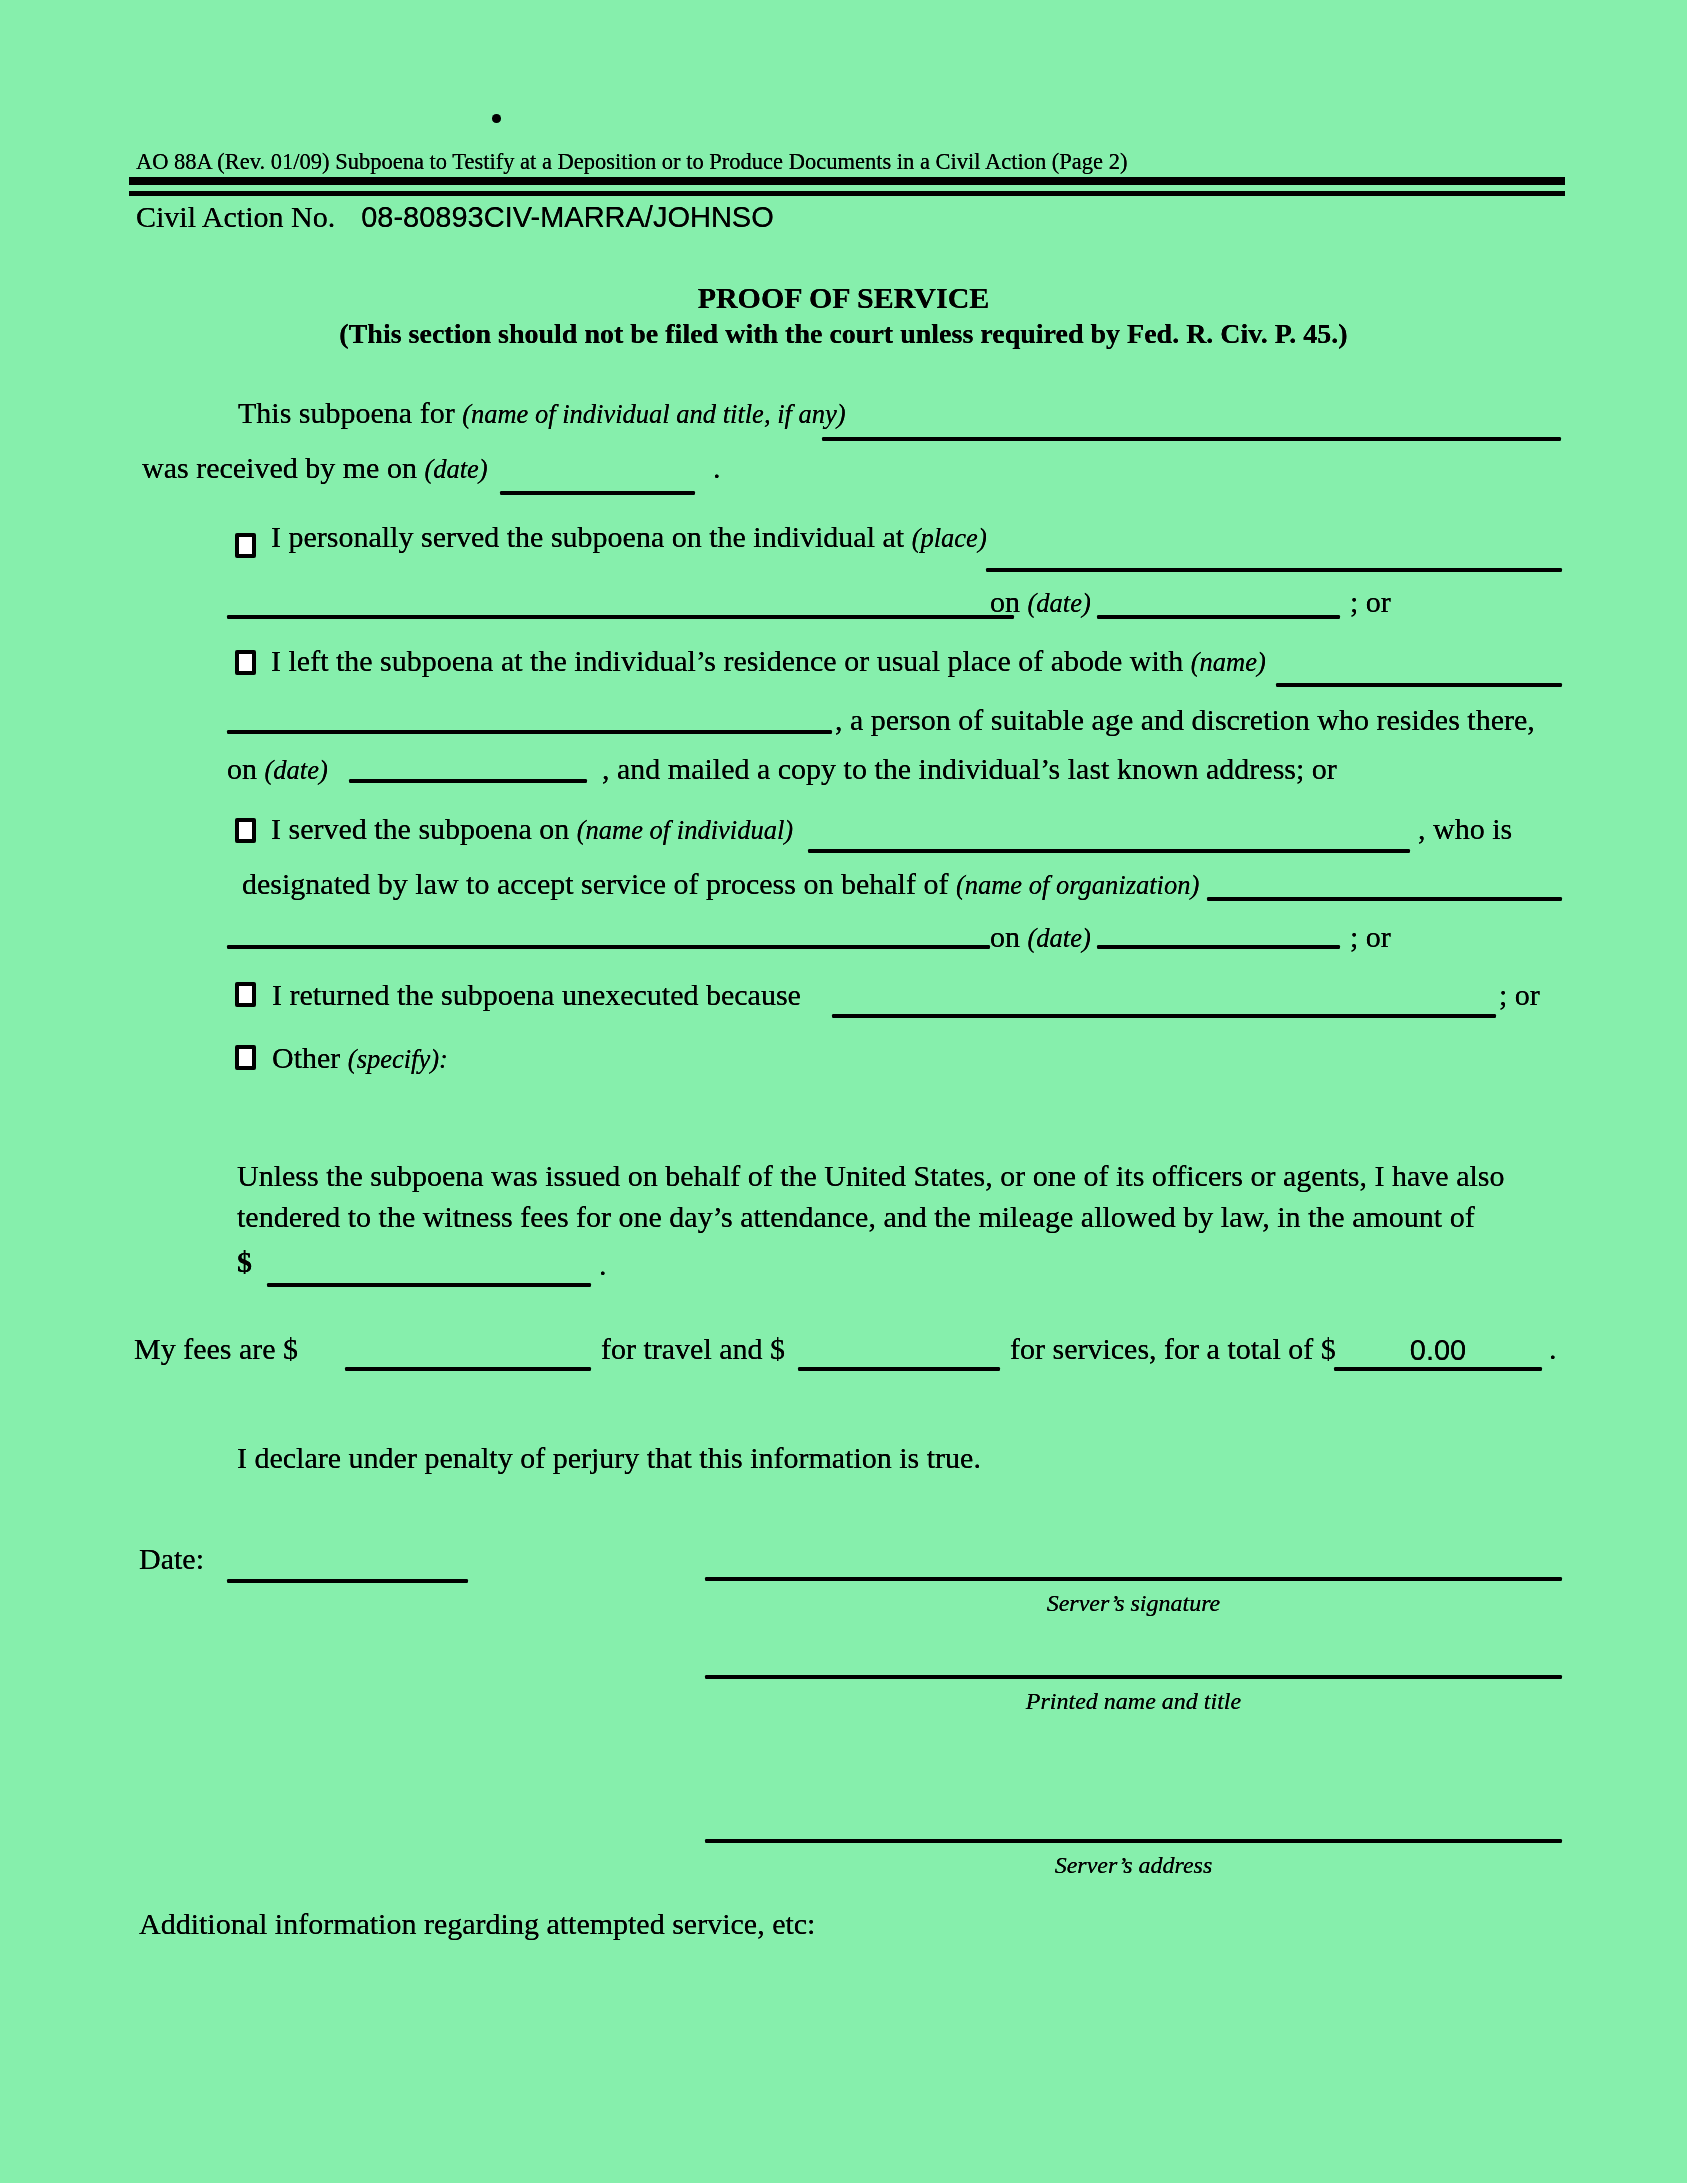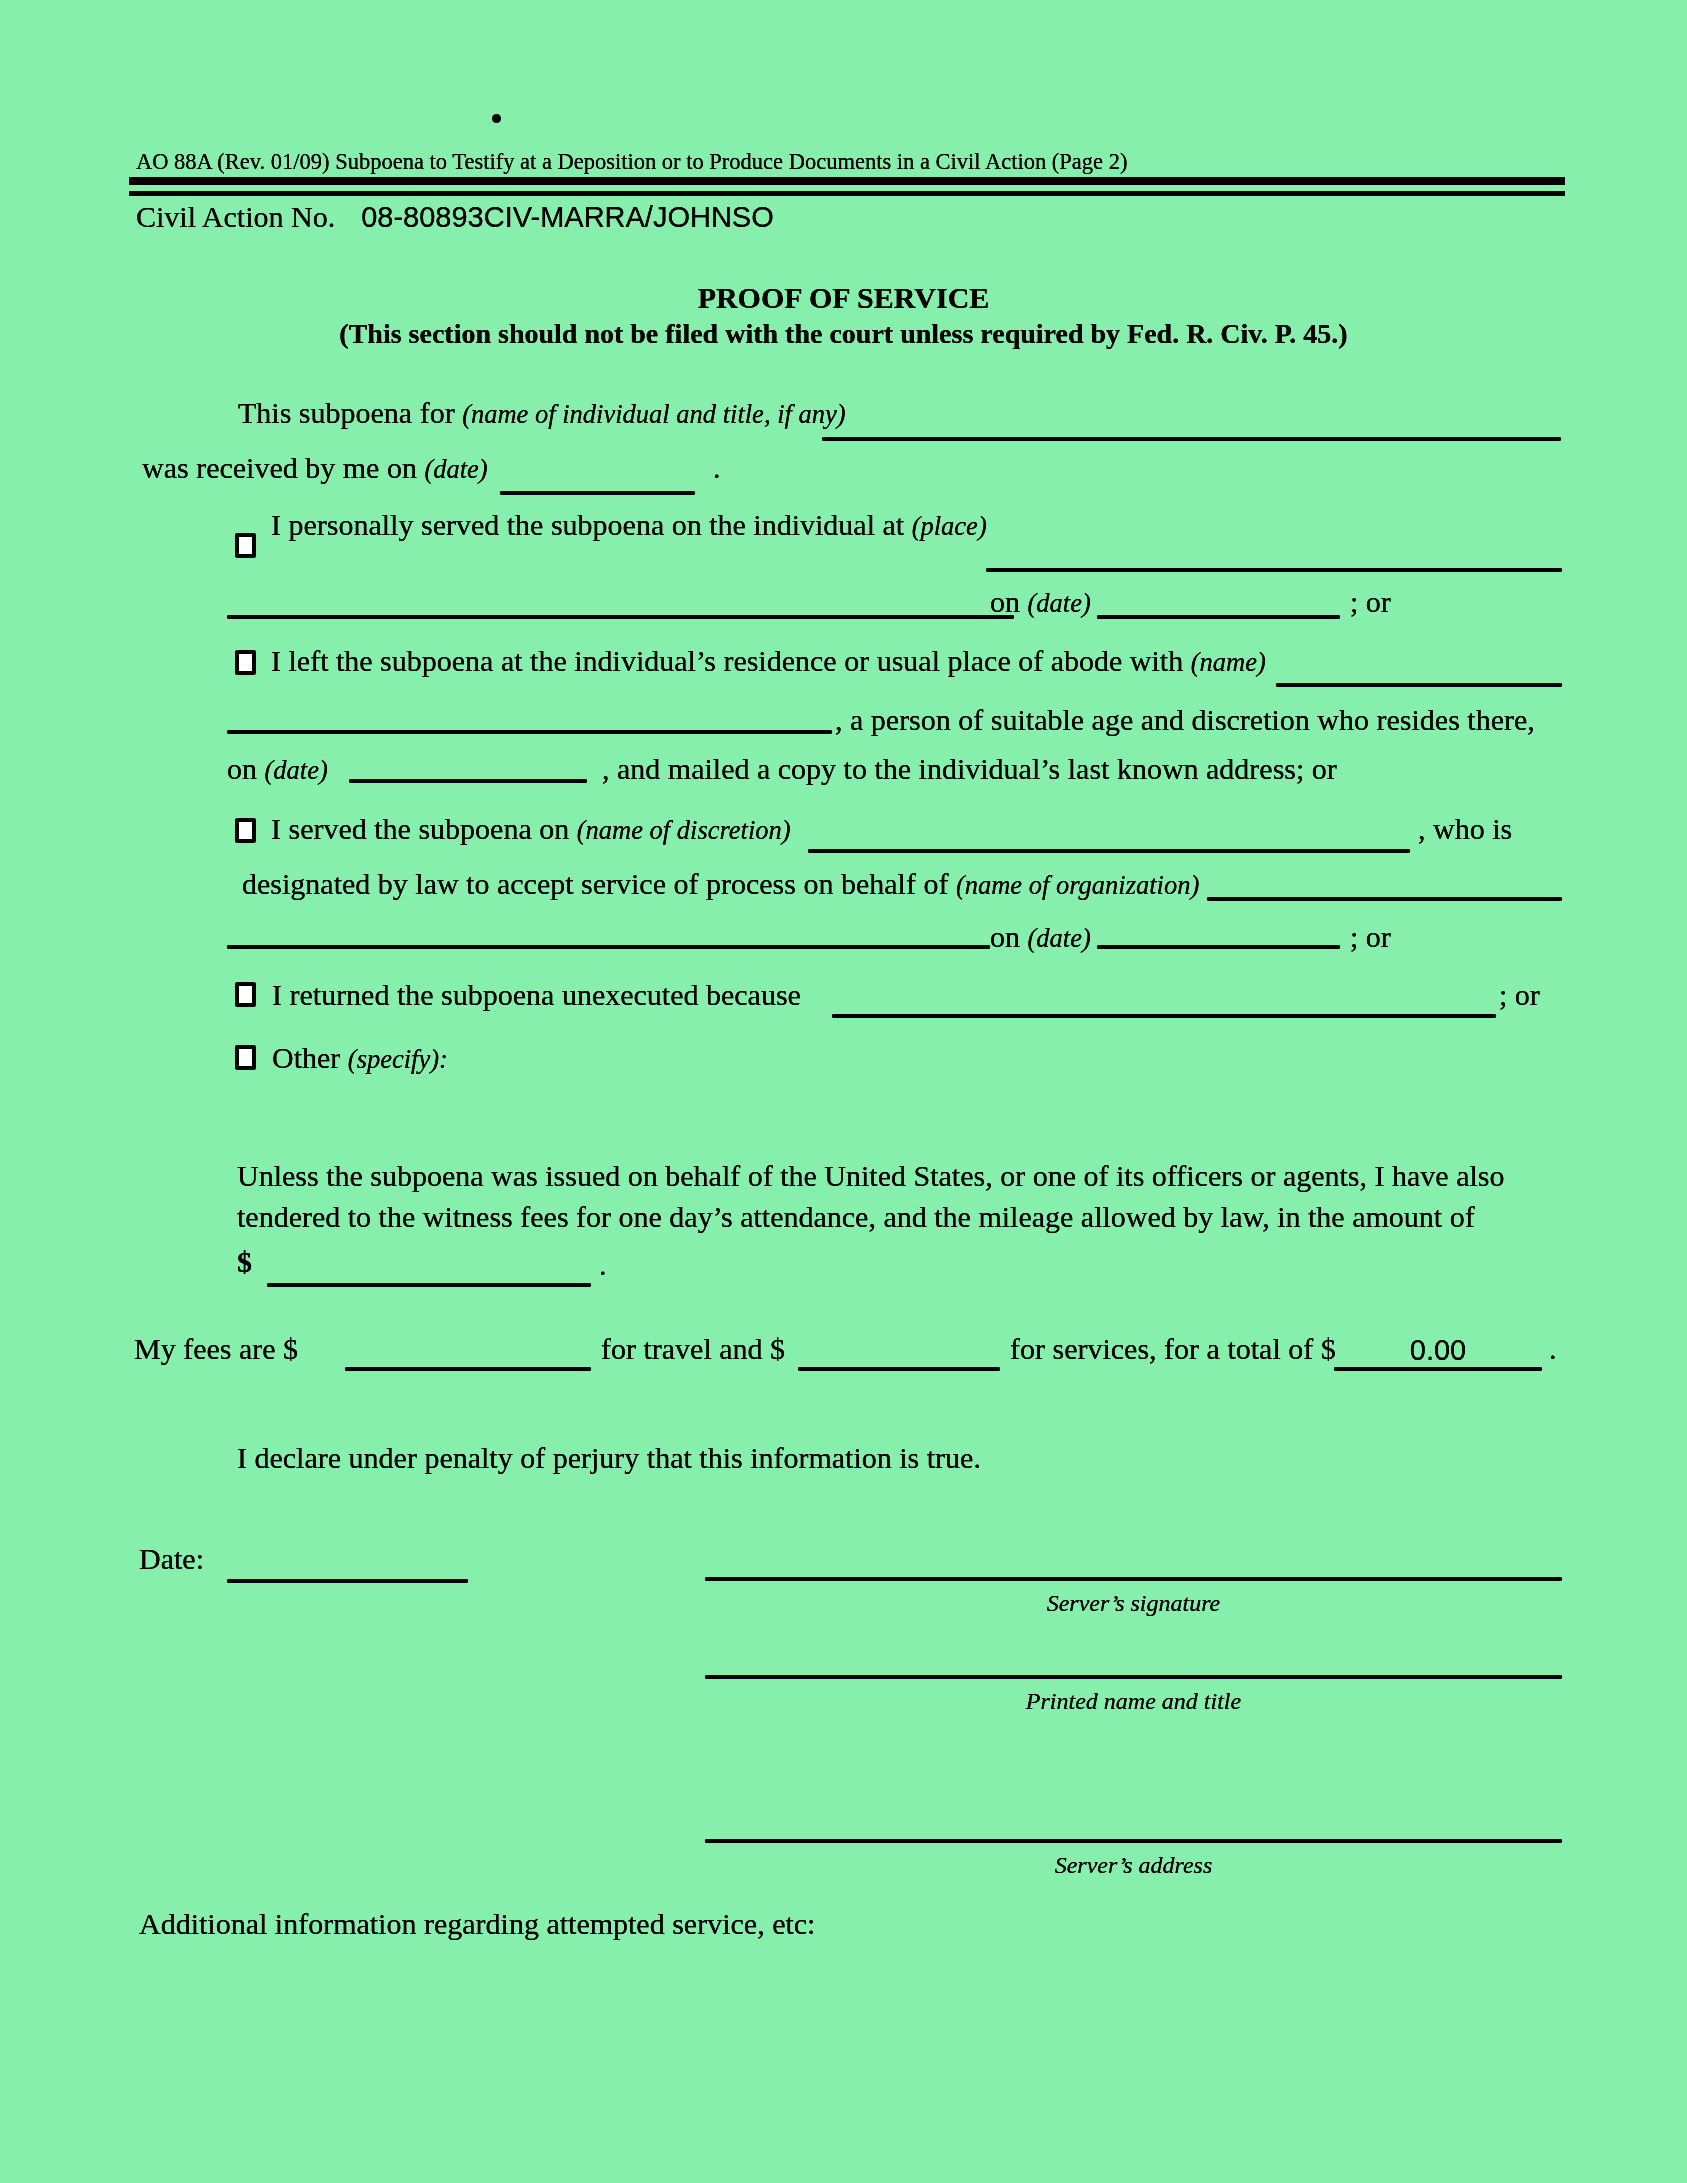--- a/index.html
+++ b/index.html
@@ -85,21 +85,21 @@
   <div class="blank" style="left:822px;top:437px;width:739px;"></div>
 
   <div class="line" style="left:142px;top:451px;">
     <span>was received by me on</span>
     <span class="hint">(date)</span>
   </div>
   <div class="blank" style="left:500px;top:491px;width:195px;"></div>
   <div class="line" style="left:713px;top:451px;">.</div>
 
   <div class="checkbox" style="left:235px;top:533px;"></div>
-  <div class="line" style="left:271px;top:508px;">
+  <div class="line" style="left:271px;top:520px;">
     <span>I personally served the subpoena on the individual at</span>
     <span class="hint">(place)</span>
   </div>
   <div class="blank" style="left:986px;top:568px;width:576px;"></div>
   <div class="blank" style="left:227px;top:615px;width:787px;"></div>
   <div class="line" style="left:990px;top:585px;">
     <span>on</span>
     <span class="hint">(date)</span>
   </div>
   <div class="blank" style="left:1097px;top:615px;width:243px;"></div>
@@ -116,21 +116,21 @@
   <div class="line" style="left:227px;top:752px;">
     <span>on</span>
     <span class="hint">(date)</span>
   </div>
   <div class="blank" style="left:349px;top:779px;width:238px;"></div>
   <div class="line" style="left:602px;top:752px;">, and mailed a copy to the individual’s last known address; or</div>
 
   <div class="checkbox" style="left:235px;top:818px;"></div>
   <div class="line" style="left:271px;top:812px;">
     <span>I served the subpoena on</span>
-    <span class="hint">(name of discretion)</span>
+    <span class="hint">(name of individual)</span>
   </div>
   <div class="blank" style="left:808px;top:849px;width:602px;"></div>
   <div class="line" style="left:1418px;top:812px;">, who is</div>
   <div class="line" style="left:242px;top:867px;">
     <span>designated by law to accept service of process on behalf of</span>
     <span class="hint">(name of organization)</span>
   </div>
   <div class="blank" style="left:1207px;top:897px;width:355px;"></div>
   <div class="blank" style="left:227px;top:945px;width:763px;"></div>
   <div class="line" style="left:990px;top:920px;">

